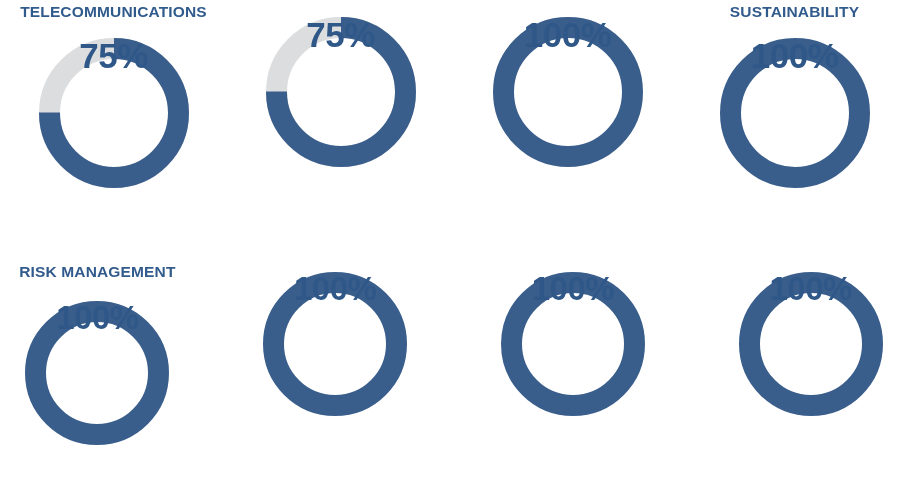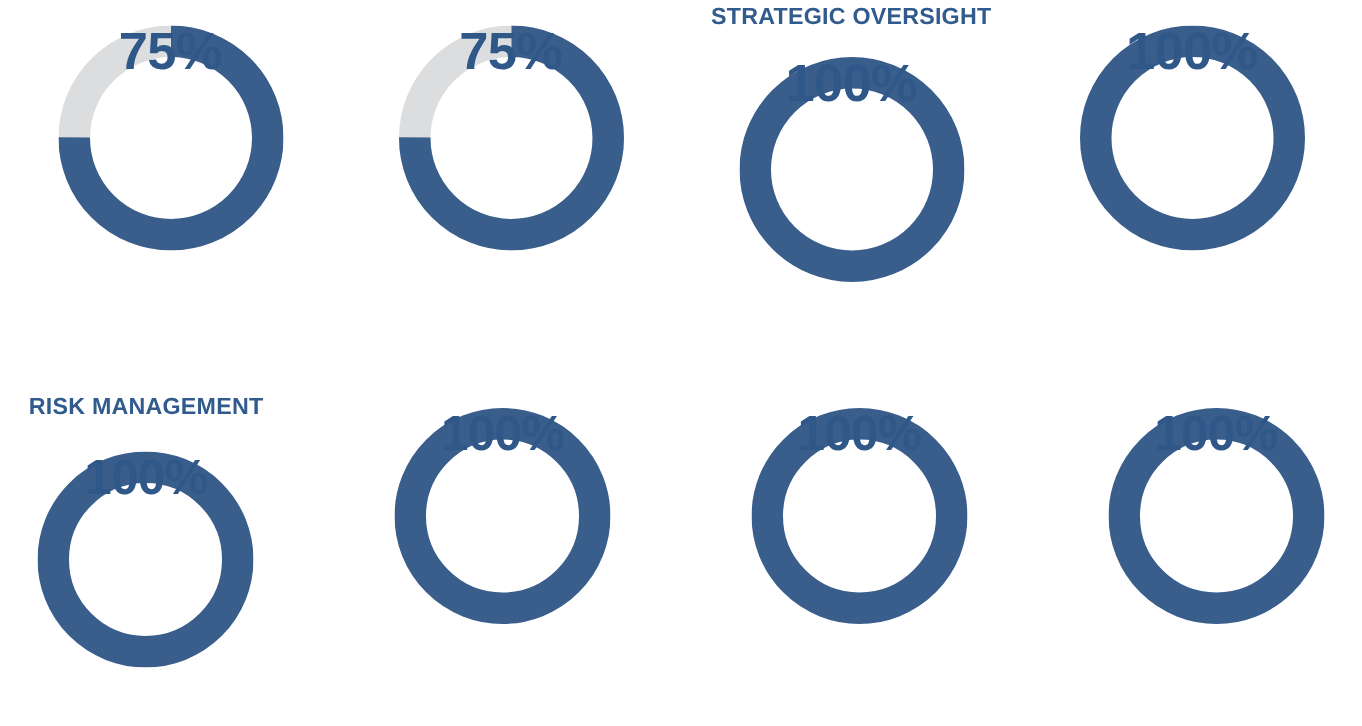--- a/index.html
+++ b/index.html
@@ -110,50 +110,51 @@
   }
 </style>
 </head>
 <body>
 
 <div class="dashboard">
 
   <div class="row row-top">
 
     <div class="cell">
+      <div class="cell-label">TELECOMMUNICATIONS</div>
       <div class="donut-wrap">
         <svg class="donut-svg" viewBox="0 0 150 150">
           <circle cx="75" cy="75" r="64.5" fill="none" stroke="#DCDDDE" stroke-width="21"></circle>
           <circle cx="75" cy="75" r="64.5" fill="none" stroke="#3A5E8C" stroke-width="21" stroke-dasharray="303.95 101.32" stroke-dashoffset="0" transform="rotate(-90 75 75)"></circle>
         </svg>
         <span class="donut-value">75%</span>
       </div>
     </div>
 
     <div class="cell">
       <div class="donut-wrap">
         <svg class="donut-svg" viewBox="0 0 150 150">
           <circle cx="75" cy="75" r="64.5" fill="none" stroke="#DCDDDE" stroke-width="21"></circle>
           <circle cx="75" cy="75" r="64.5" fill="none" stroke="#3A5E8C" stroke-width="21" stroke-dasharray="303.95 101.32" stroke-dashoffset="0" transform="rotate(-90 75 75)"></circle>
         </svg>
         <span class="donut-value">75%</span>
       </div>
     </div>
 
     <div class="cell">
-      <div class="cell-label">STRATEGIC OVERSIGHT</div>
       <div class="donut-wrap">
         <svg class="donut-svg" viewBox="0 0 150 150">
           <circle cx="75" cy="75" r="64.5" fill="none" stroke="#3A5E8C" stroke-width="21"></circle>
         </svg>
         <span class="donut-value">100%</span>
       </div>
     </div>
 
     <div class="cell">
+      <div class="cell-label">SUSTAINABILITY</div>
       <div class="donut-wrap">
         <svg class="donut-svg" viewBox="0 0 150 150">
           <circle cx="75" cy="75" r="64.5" fill="none" stroke="#3A5E8C" stroke-width="21"></circle>
         </svg>
         <span class="donut-value">100%</span>
       </div>
     </div>
 
   </div>
 

